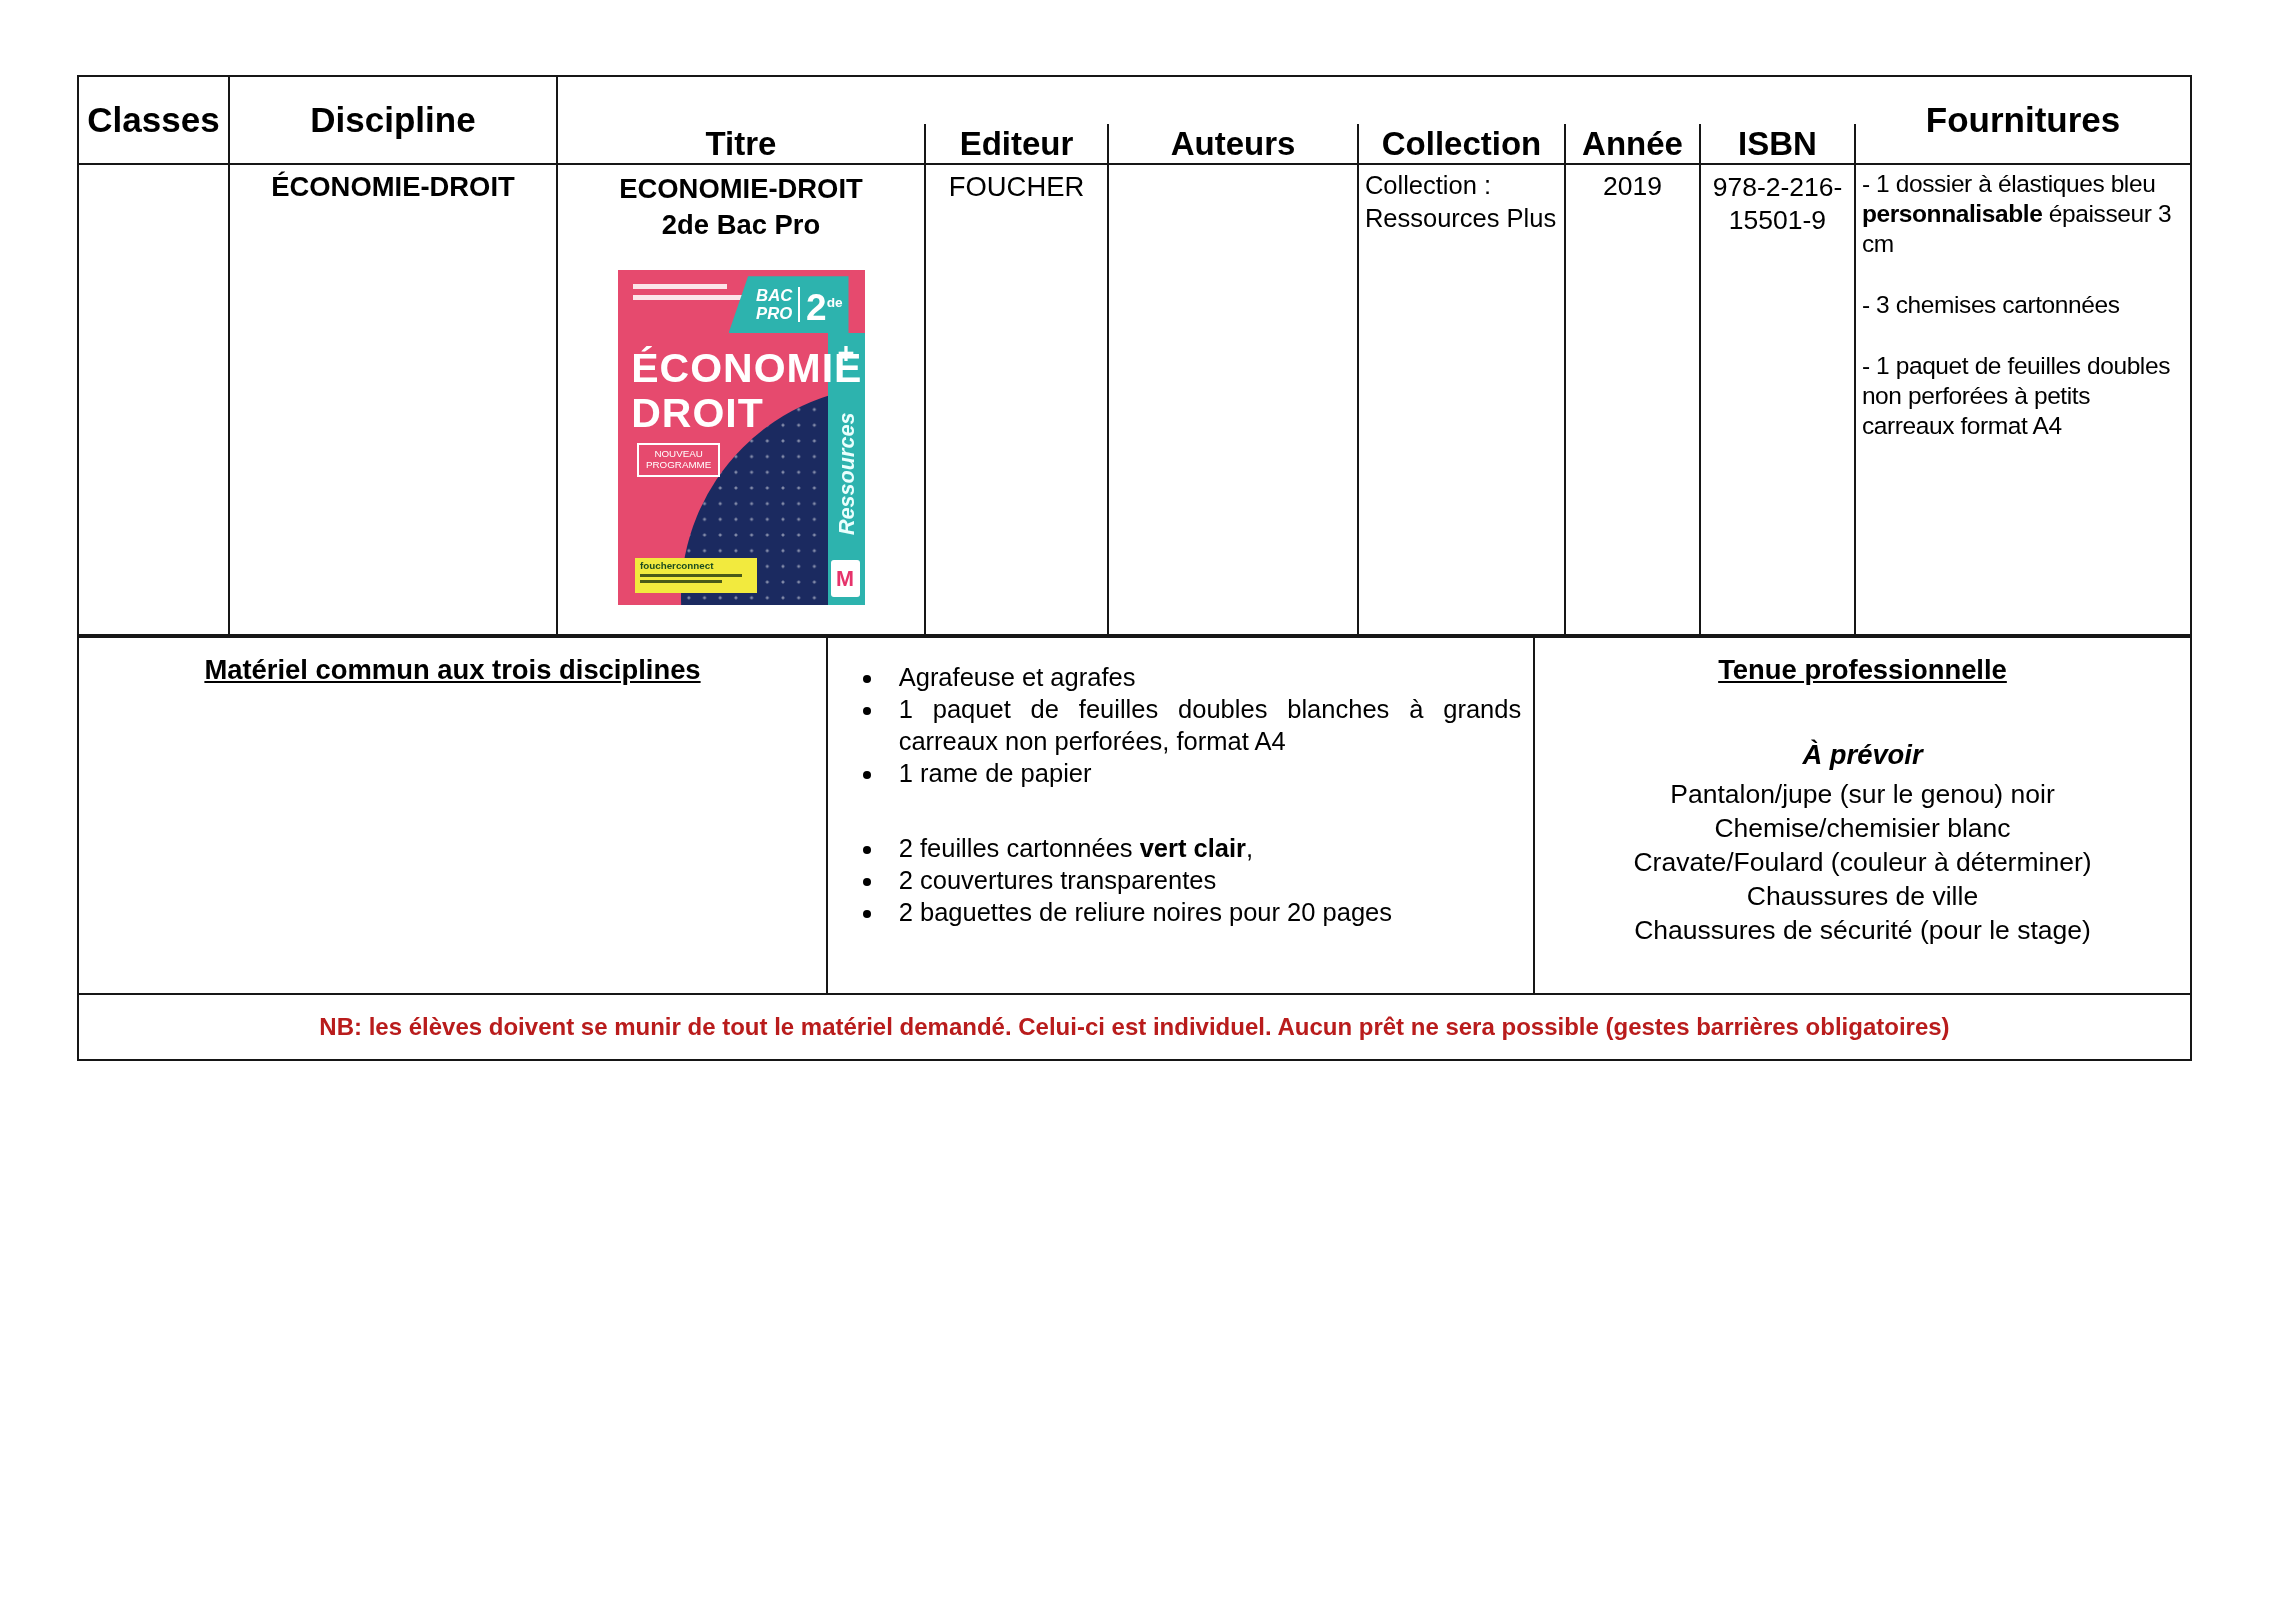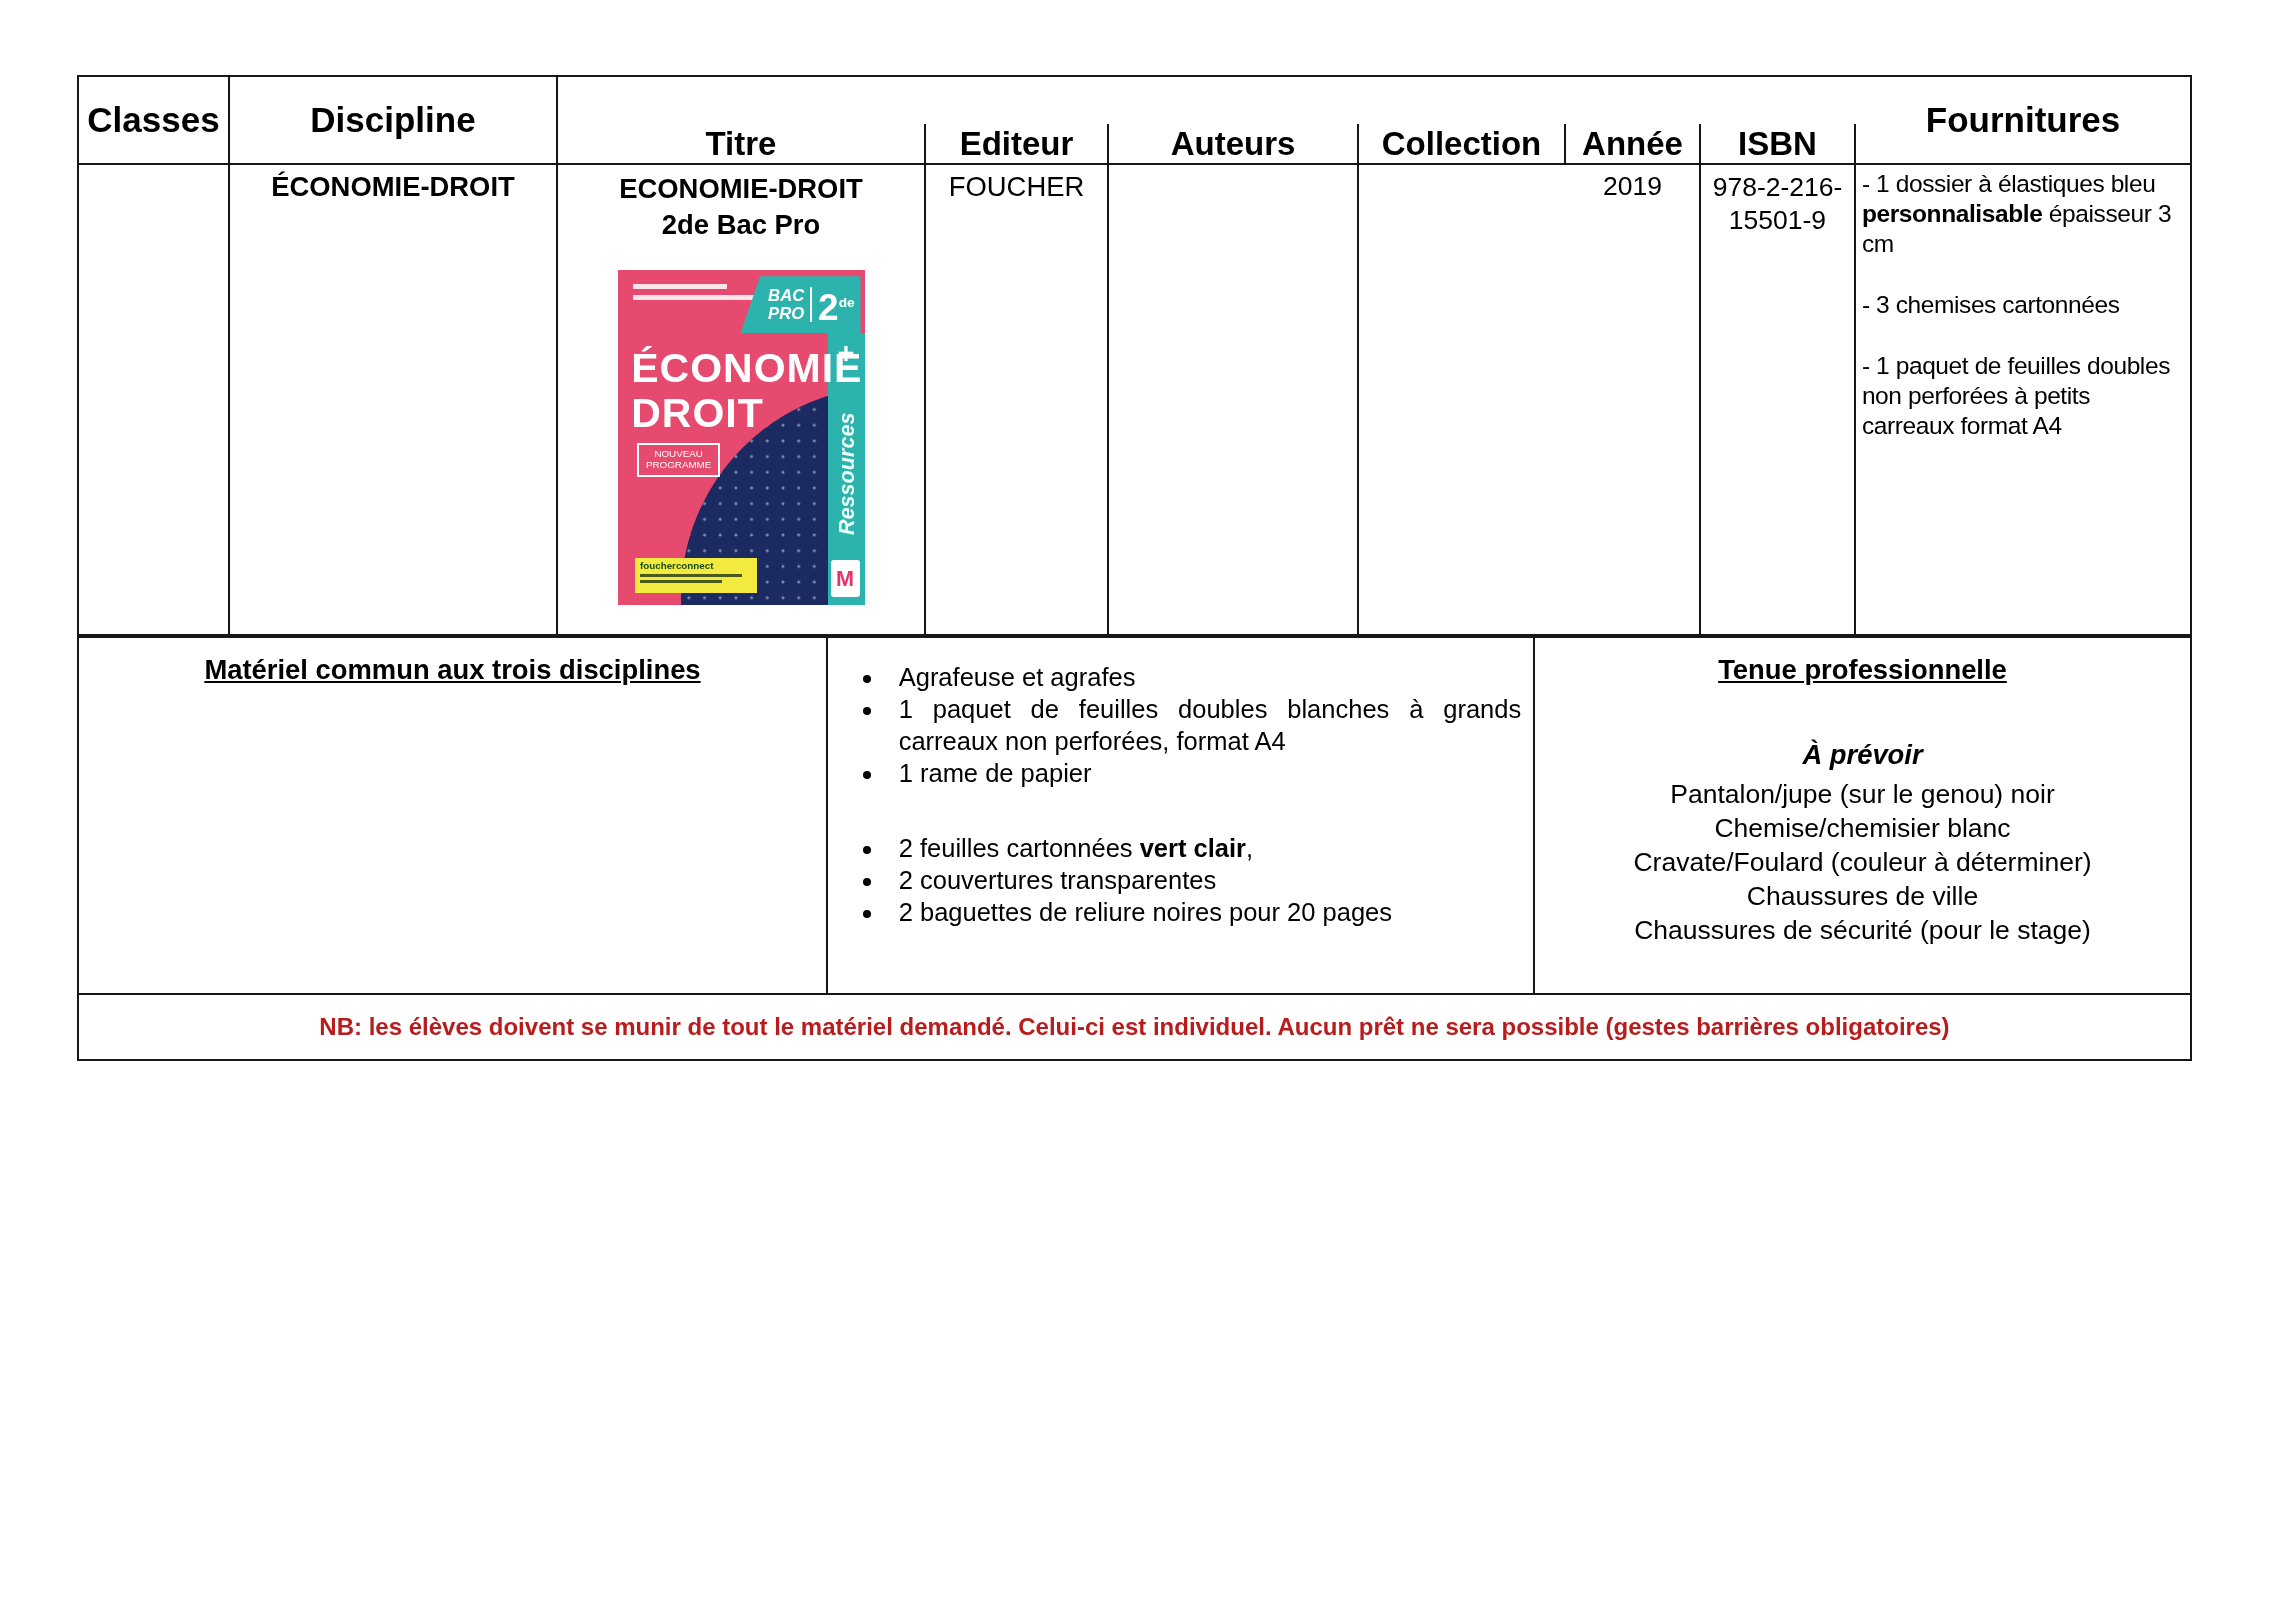--- a/index.html
+++ b/index.html
@@ -48,21 +48,21 @@
     border-radius:50%; background-color:#1b2a60;
     background-image:radial-gradient(circle, rgba(255,255,255,.45) 1.2px, transparent 1.8px);
     background-size:15.7px 15.7px; }
   .cover-band { position:absolute; right:0; top:63px; bottom:0; width:37px; background:#2db3ae; }
   .band-plus { position:absolute; top:5.9px; left:0; width:100%; text-align:center;
         color:#fff; font-weight:bold; font-size:29px; line-height:29px; }
   .band-text { position:absolute; top:43px; left:0; width:100%; height:196px;
         writing-mode:vertical-rl; transform:rotate(180deg);
         color:#eafffd; font-style:italic; font-weight:bold; font-size:21.6px;
         display:flex; align-items:center; justify-content:center; }
-  .cover-tr { position:absolute; top:5.9px; right:4px; width:120px; height:57px; background:#2db3ae;
+  .cover-tr { position:absolute; top:5.9px; right:16px; width:120px; height:57px; background:#2db3ae;
         clip-path:polygon(19.6px 0, 100% 0, 100% 100%, 0 100%);
         display:flex; align-items:center; justify-content:flex-end; padding:2px 5.9px 2px 0; color:#fff; }
   .bacpro { font-style:italic; font-weight:bold; font-size:16.7px; line-height:17.6px; text-align:right;
         border-right:2px solid #fff; padding-right:5.9px; margin-right:5.9px; }
   .grade { font-weight:bold; font-size:37px; line-height:37px; }
   .grade sup { font-size:13.7px; }
   .cover-title { position:absolute; left:13.7px; top:76px; color:#fff; font-weight:bold;
         font-size:41px; line-height:45px; letter-spacing:1px; }
   .cover-badge { position:absolute; left:19.6px; top:173px; border:2px solid #fff; color:#fff;
         font-size:9.8px; line-height:10.8px; font-weight:normal; text-align:center; padding:3.9px 6.9px; }
@@ -158,20 +158,24 @@
           </div>
           <div class="cover-logo">
               <span>M</span>
             </div>
         </div>
       </div>
 
       <div class="cell body-cell center" style="grid-column:4;grid-row:3">FOUCHER</div>
       <div class="cell body-cell" style="grid-column:5;grid-row:3"></div>
 
+      <div class="cell body-cell d-collection" style="grid-column:6;grid-row:3;padding-top:3.9px">
+        <div>Collection :</div>
+        <div>Ressources Plus</div>
+      </div>
 
       <div class="cell body-cell d-annee" style="grid-column:7;grid-row:3">2019</div>
 
       <div class="cell body-cell d-isbn" style="grid-column:8;grid-row:3">
         <div>978-2-216-</div>
         <div>15501-9</div>
       </div>
 
       <div class="cell body-cell d-fournitures last" style="grid-column:9;grid-row:3">
         <p><span>- 1 dossier à élastiques bleu </span><b>personnalisable</b><span> épaisseur 3 cm</span></p>

